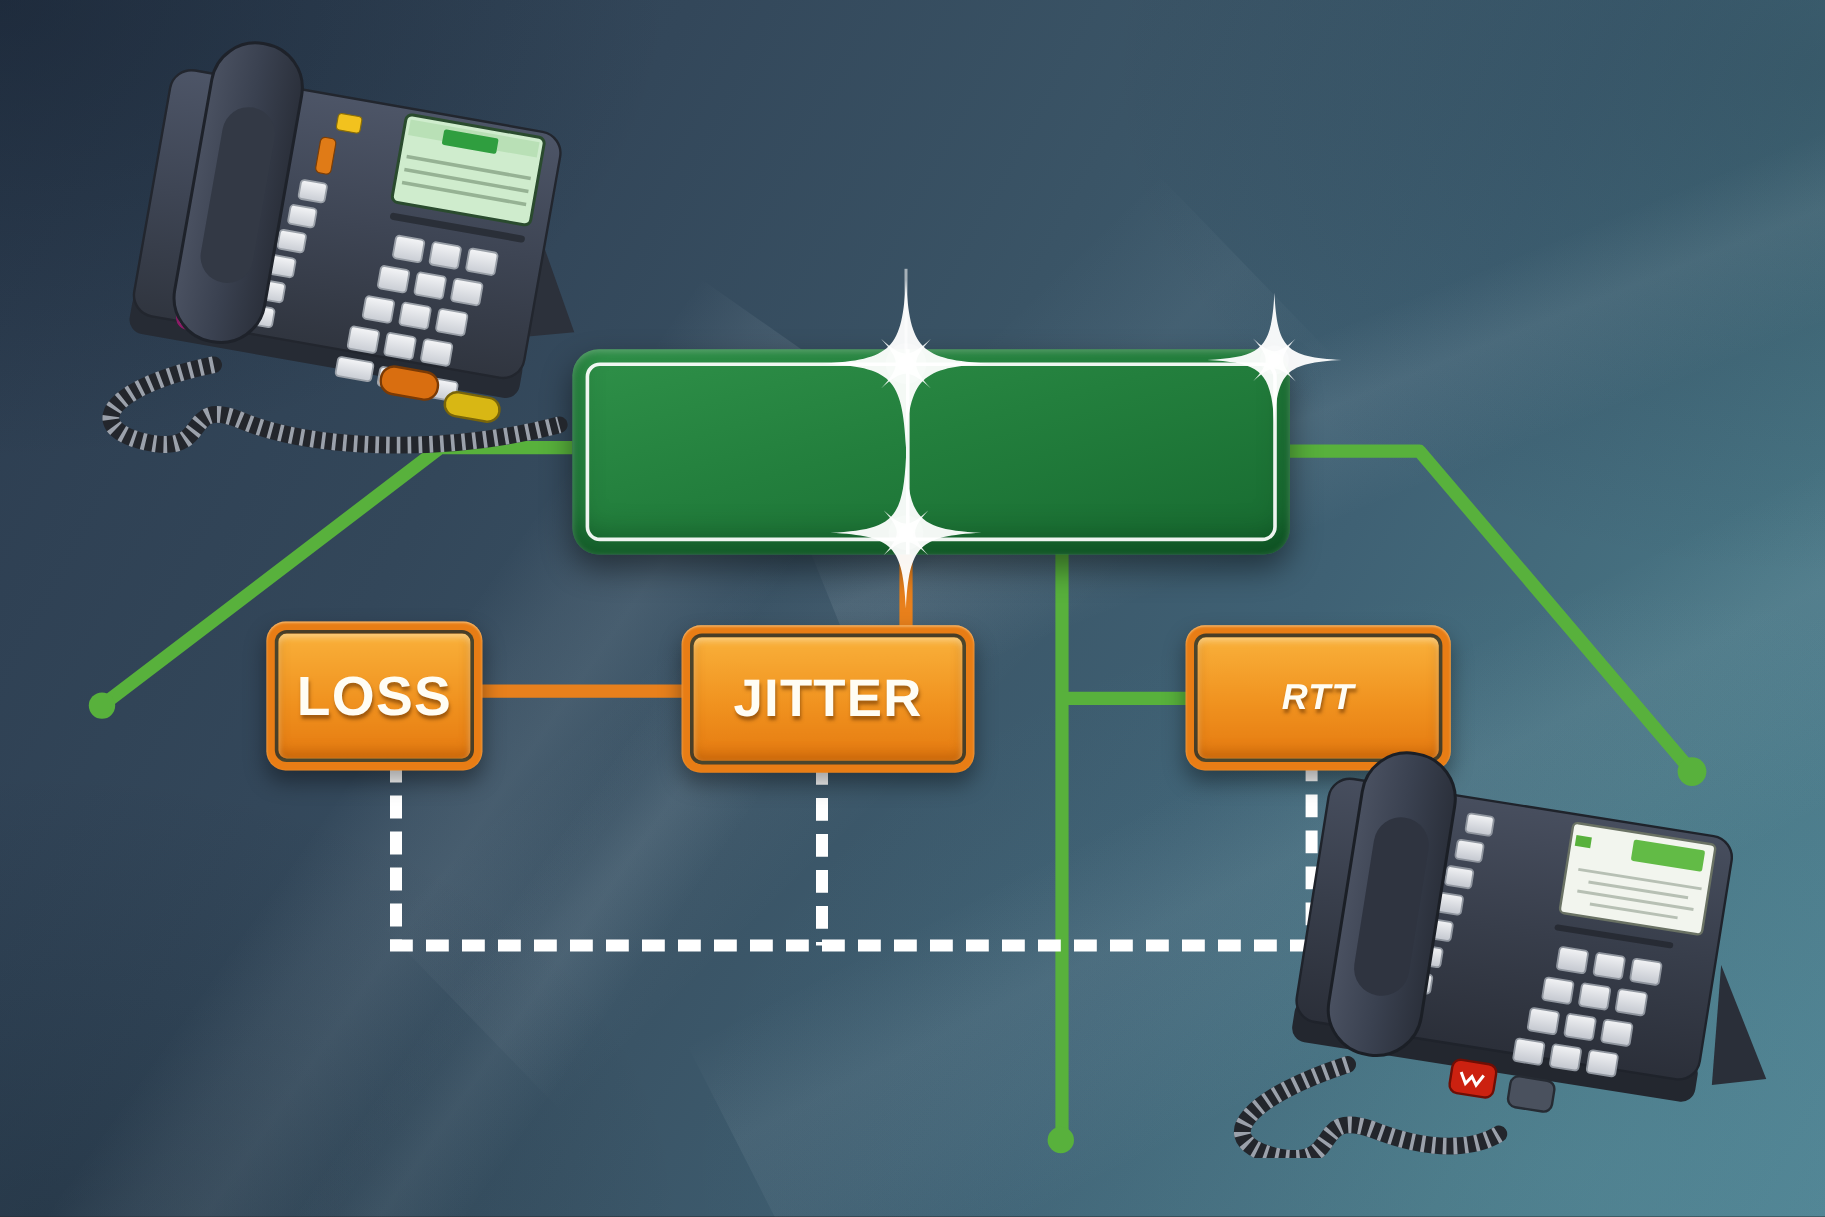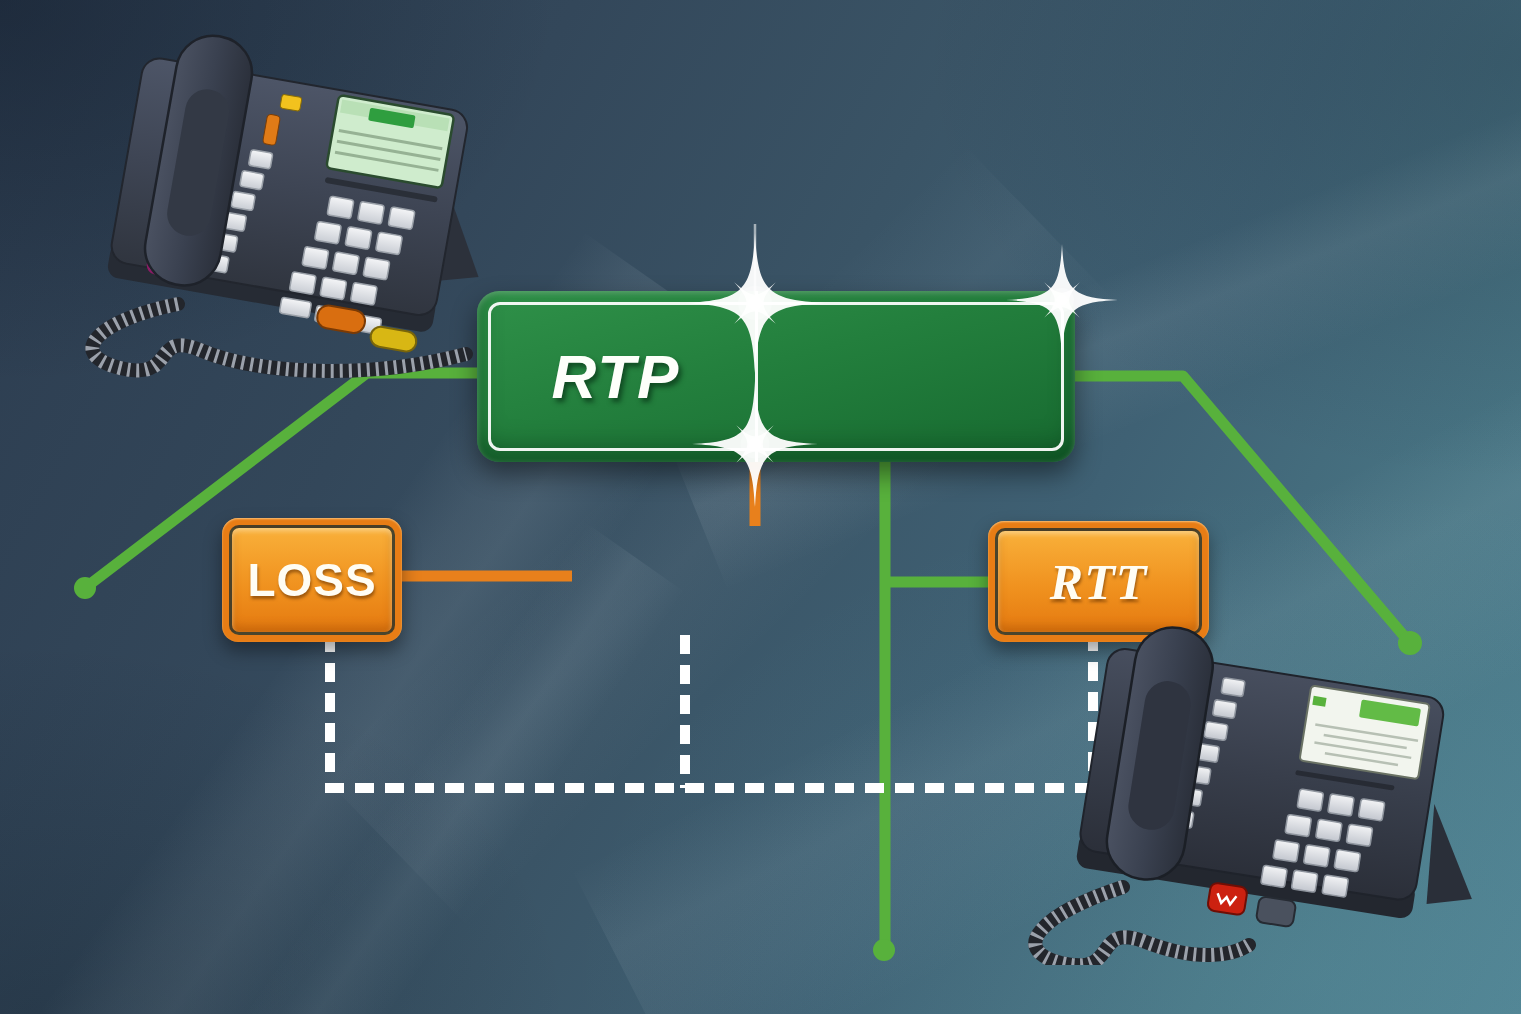--- a/index.html
+++ b/index.html
@@ -53,21 +53,21 @@
     border-radius:10px;display:flex;align-items:center;justify-content:center;
     background:linear-gradient(180deg,#f9b03a 0%,#f0921f 55%,#e57a10 100%);
     box-shadow:inset 0 3px 5px rgba(255,235,190,.55), inset 0 -6px 10px rgba(150,70,0,.35);}
   .metric-label{font-weight:800;color:#fffdf4;letter-spacing:1px;
     text-shadow:1px 3px 3px rgba(95,45,0,.55);}
   #box-loss{left:222px;top:518px;width:166px;height:110px;}
   #box-loss .metric-label{font-size:46px;}
   #box-jitter{left:568px;top:521px;width:230px;height:109px;}
   #box-jitter .metric-label{font-size:44px;}
   #box-rtt{left:988px;top:521px;width:207px;height:107px;}
-  #box-rtt .metric-label{font-size:50px;font-style:italic;font-family:Liberation Serif, serif;}
+  #box-rtt .metric-label{font-size:30px;font-style:italic;}
 
   .phone{position:absolute;}
   #phone-top-left{left:38px;top:28px;}
   #phone-bottom-right{left:995px;top:625px;}
 </style>
 </head>
 <body>
 
 <div id="stage">
 
@@ -99,27 +99,31 @@
 
     <g stroke="#ffffff" stroke-width="10" fill="none" stroke-dasharray="19 11">
       <line x1="330" y1="633" x2="330" y2="788"></line>
       <line x1="685" y1="635" x2="685" y2="788"></line>
       <line x1="1093" y1="632" x2="1093" y2="788"></line>
       <line x1="325" y1="788" x2="1098" y2="788"></line>
     </g>
   </svg>
 
   <div id="protocol-box">
-    <div class="protocol-label" id="label-rtp">RTP</div>
     <div id="protocol-divider"></div>
   </div>
 
   <div class="metric-box" id="box-loss">
     <div class="metric-inner">
       <span class="metric-label">LOSS</span>
+    </div>
+  </div>
+  <div class="metric-box" id="box-jitter">
+    <div class="metric-inner">
+      <span class="metric-label">JITTER</span>
     </div>
   </div>
   <div class="metric-box" id="box-rtt">
     <div class="metric-inner">
       <span class="metric-label">RTT</span>
     </div>
   </div>
 
   <svg class="phone" id="phone-top-left" width="475" height="360" viewBox="0 0 475 360">
     <defs>

